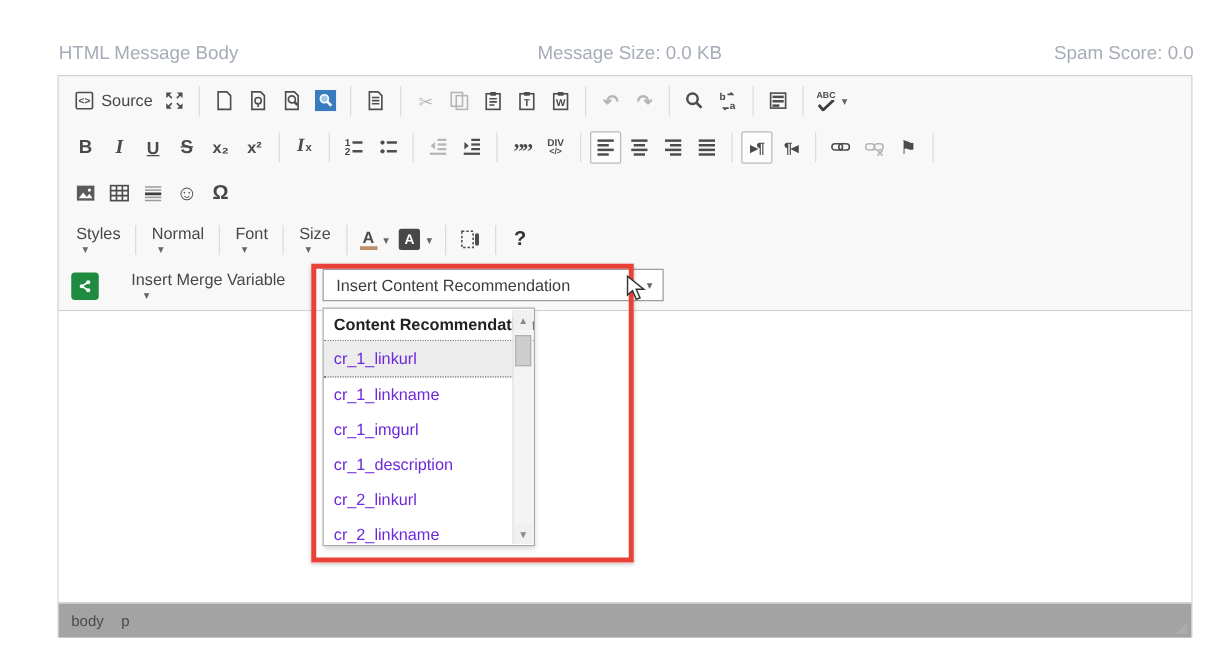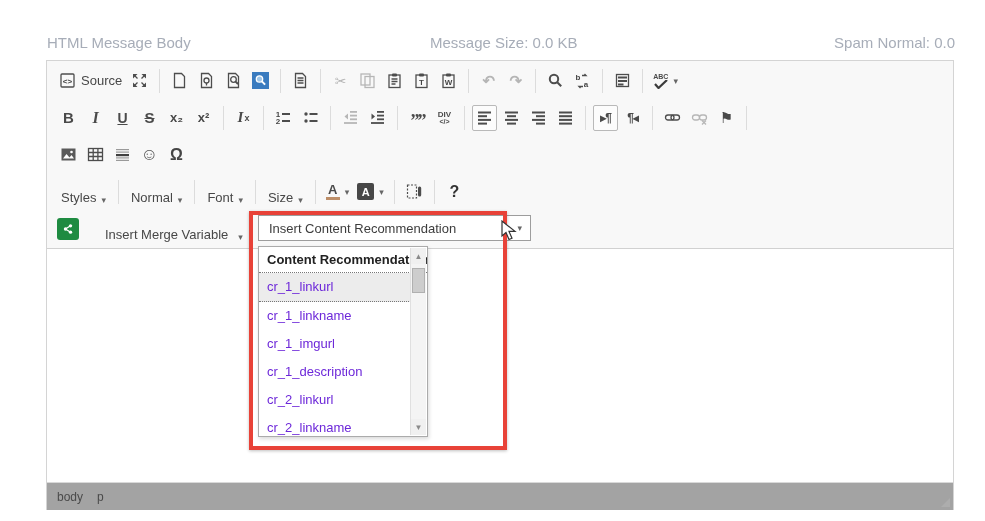--- a/index.html
+++ b/index.html
@@ -46,21 +46,21 @@
   .dir{font-size:12px;font-weight:bold;letter-spacing:-1px;}
   .flagic{font-size:15px;}
   .smile{font-size:17px;color:#555;}
   .omega{font-size:16px;font-weight:bold;color:#454545;}
   .tcol{display:flex;flex-direction:column;align-items:center;line-height:12px;}
   .tcol b{font-size:13px;}
   .tcol i{display:block;width:14px;height:3px;background:#bd8e68;margin-top:1px;}
   .bgcol{width:17px;height:17px;background:#474747;border-radius:2px;color:#fff;font-weight:bold;font-size:11px;display:flex;align-items:center;justify-content:center;}
   .q{font-size:16px;font-weight:bold;color:#333;}
   .caret{font-size:9px;color:#666;margin-left:5px;}
-  .combo{display:inline-flex;align-items:flex-end;padding:0 6px;font-size:13px;color:#474747;height:26px;}
+  .combo{display:inline-flex;align-items:flex-start;padding:0 6px;font-size:13px;color:#474747;height:26px;flex-direction:column;}
   .spell{display:flex;flex-direction:column;align-items:center;line-height:7px;}
   .spell b{font-size:7px;letter-spacing:0;}
 
   
   .share{width:22px;height:22px;border-radius:3px;background:#1e8b41;display:flex;align-items:center;justify-content:center;margin:0 8px 0 2px;}
 
   
   .icr-btn{position:absolute;left:258px;top:215px;width:273px;height:26px;background:#fff;border:1px solid #9d9d9d;box-sizing:border-box;display:flex;align-items:center;font-size:13px;color:#3c3c3c;padding:0 8px 0 10px;z-index:5;}
   .icr-btn .caret{margin-left:auto;}
 
@@ -81,21 +81,21 @@
   .cursor{position:absolute;left:501px;top:220px;z-index:10;pointer-events:none;}
 </style>
 </head>
 <body>
 
 <div class="page">
 
   <div class="hdr">
     <span class="hdr-left">HTML Message Body</span>
     <span class="hdr-mid">Message Size: 0.0 KB</span>
-    <span class="hdr-right">Spam Normal: 0.0</span>
+    <span class="hdr-right">Spam Score: 0.0</span>
   </div>
 
   <div class="editor">
     <div class="toolbar">
 
       <div class="trow">
         <span class="btn wide">
           <svg class="ic" viewBox="0 0 17 17">
               <rect class="st" x="2" y="2" width="13" height="13" rx="1"></rect>
               <text class="ictx" x="8.5" y="11.5">&lt;&gt;</text>

